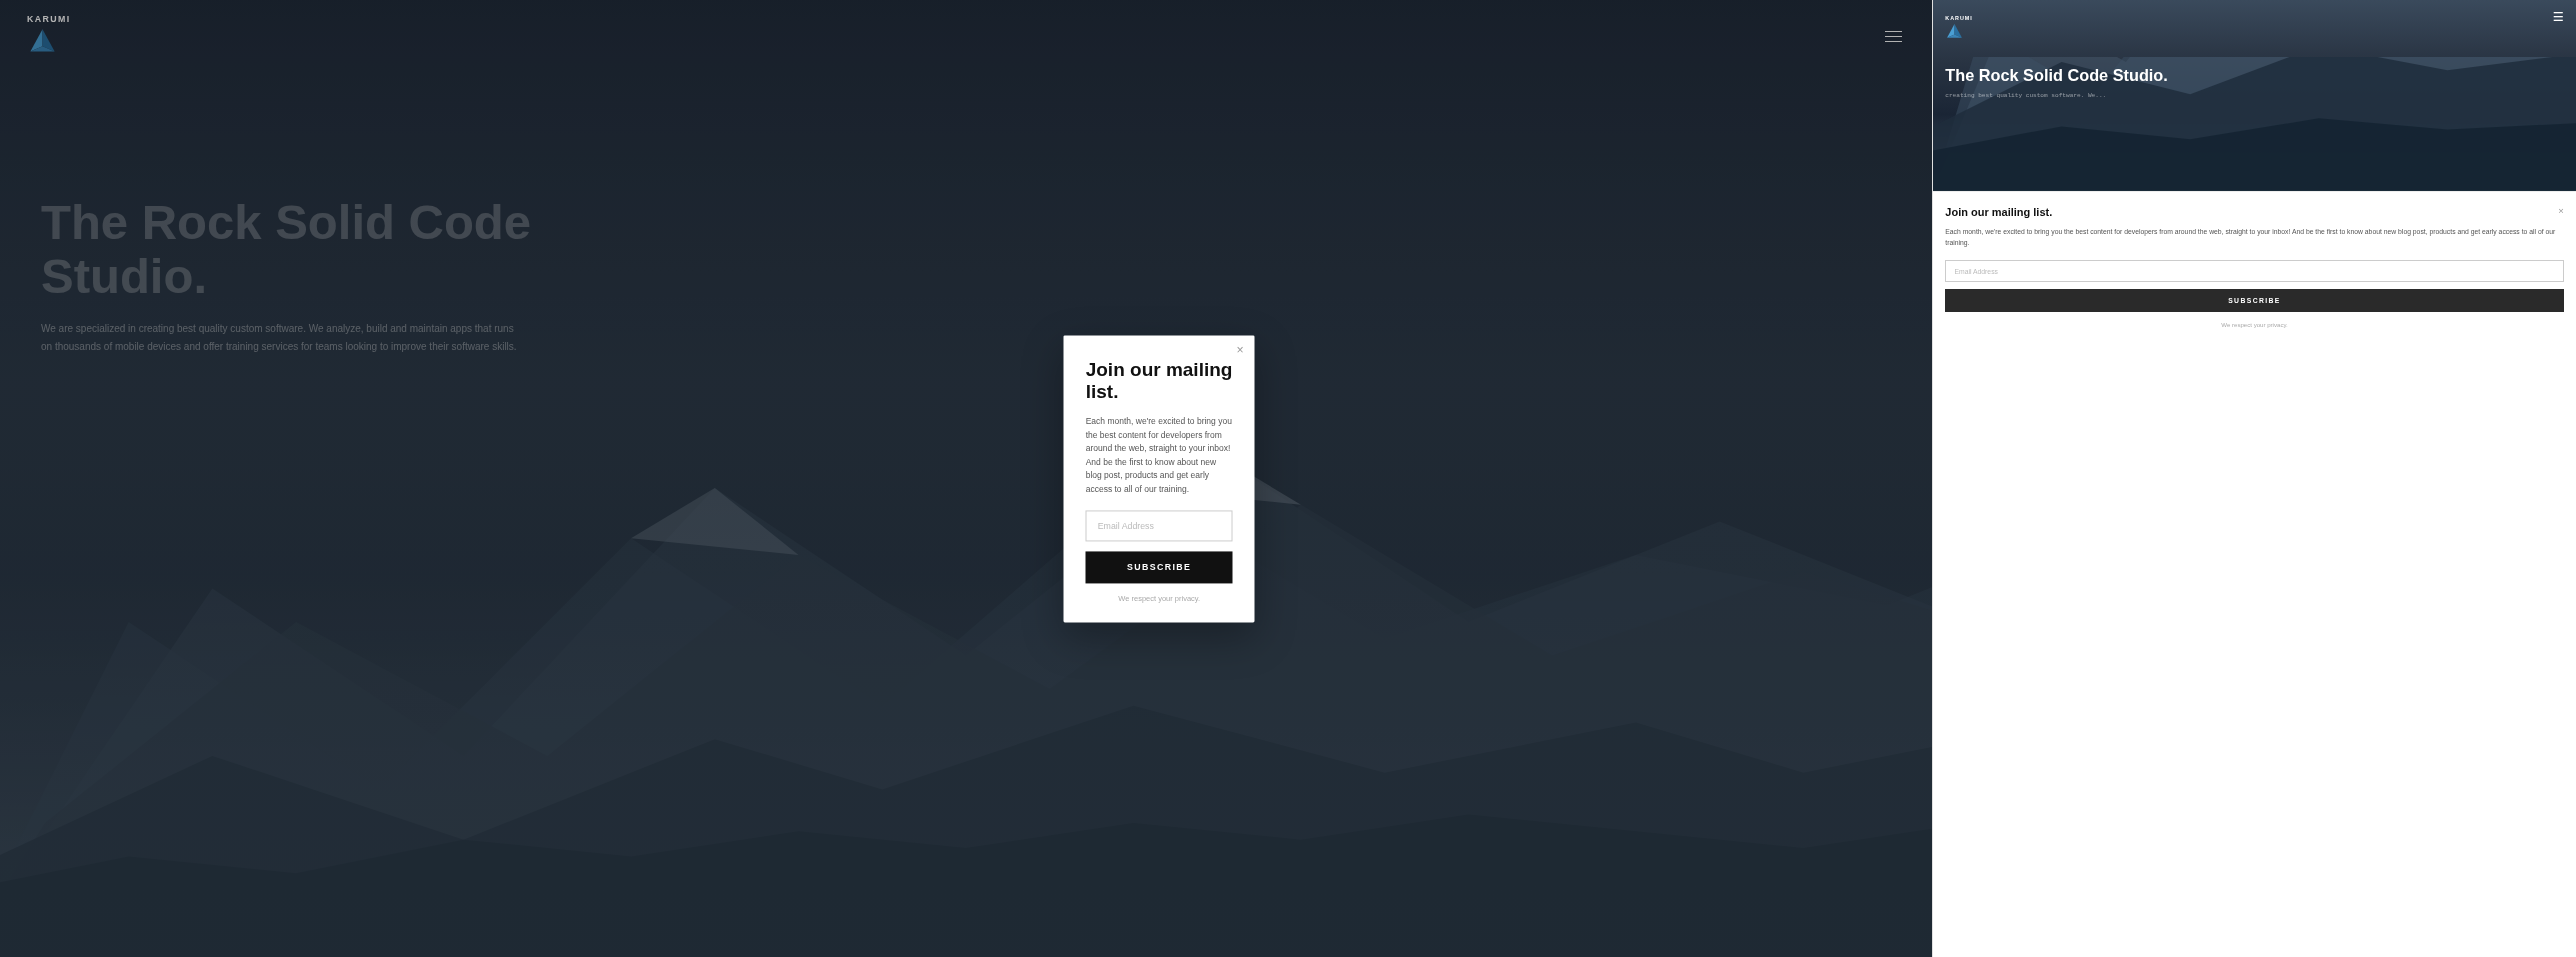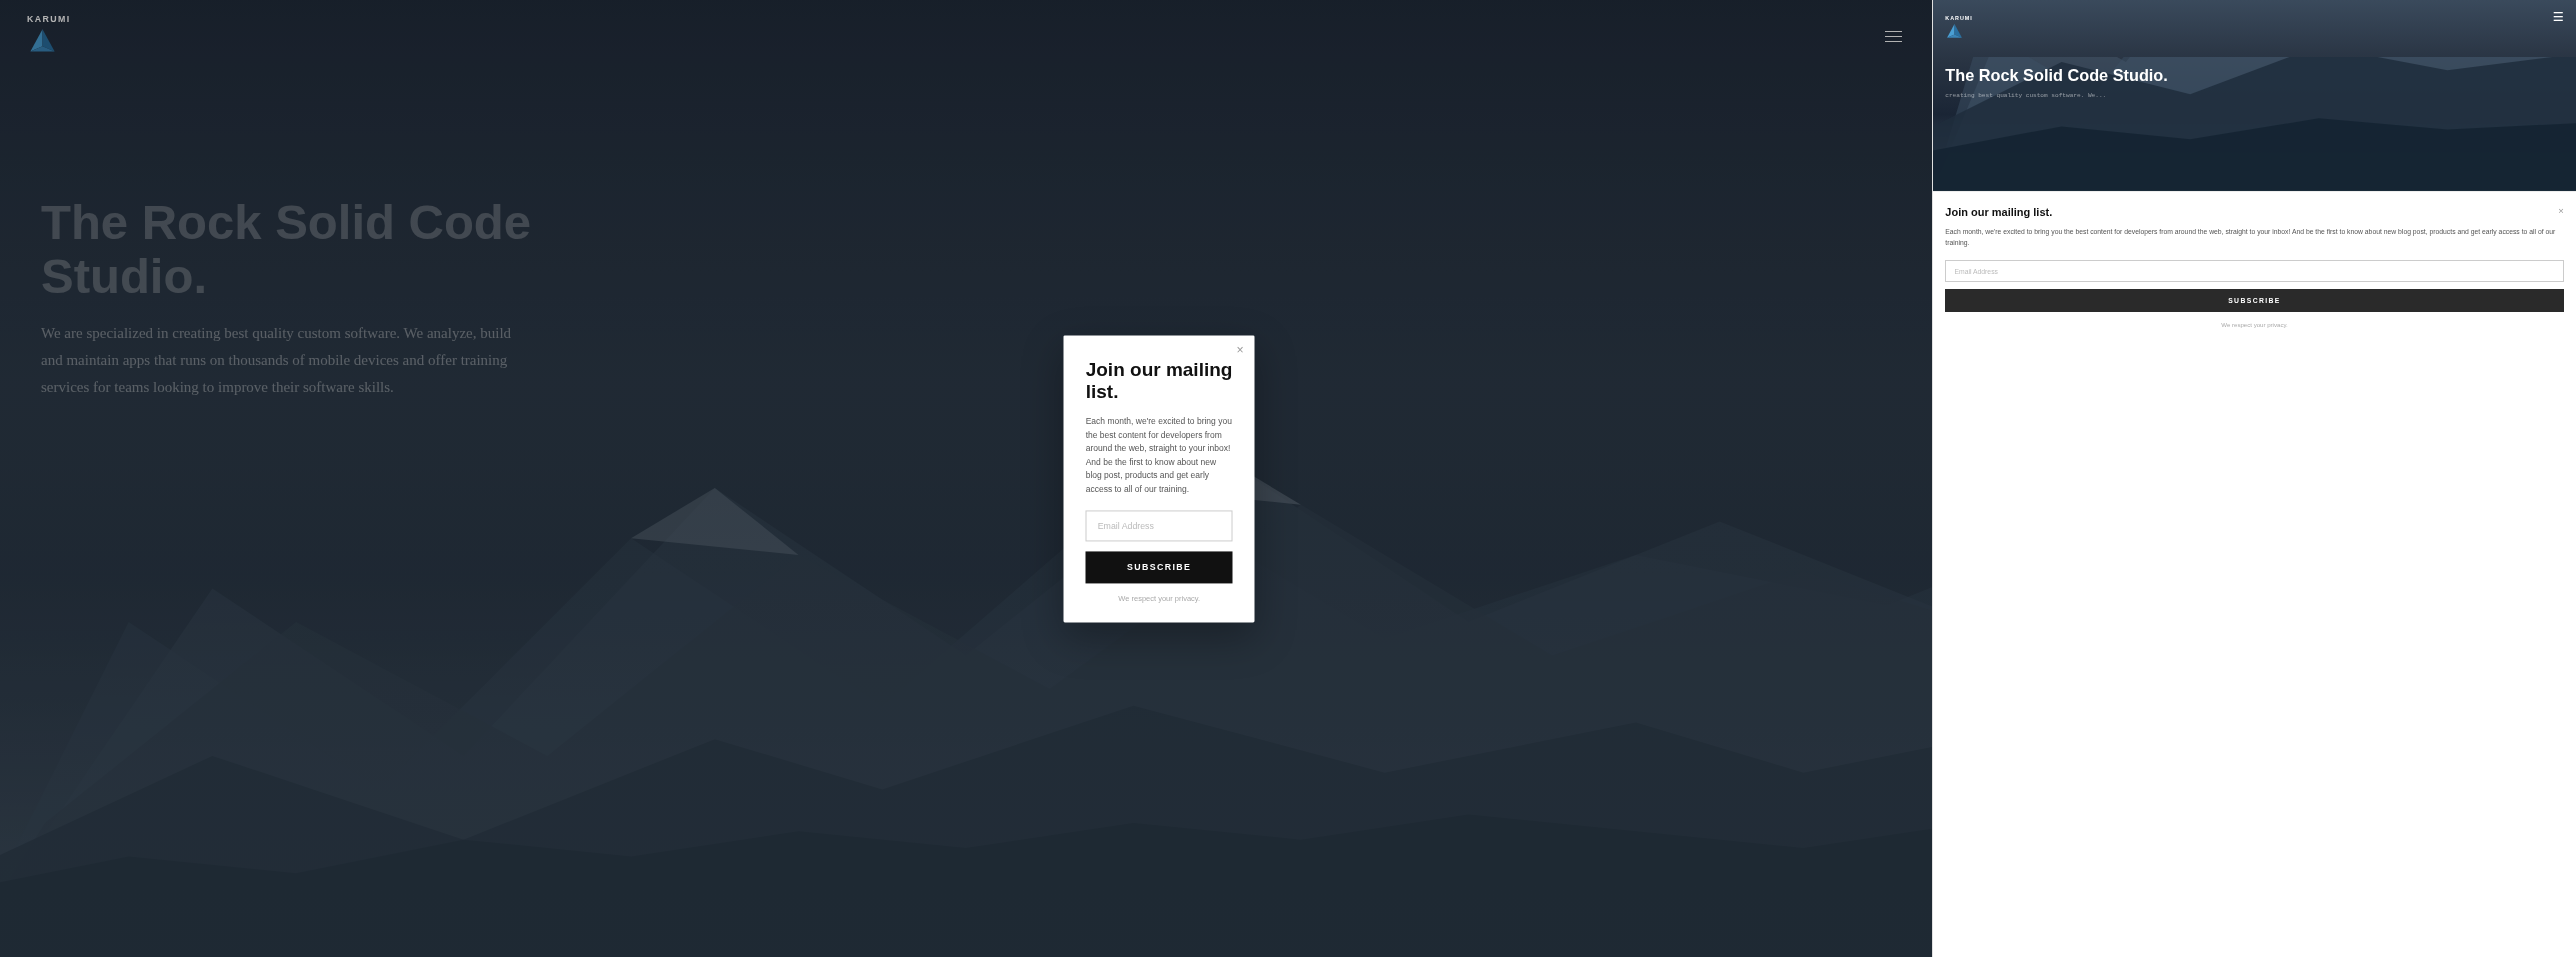--- a/index.html
+++ b/index.html
@@ -97,23 +97,23 @@
       font-size: 49px;
       font-weight: 900;
       color: rgba(255,255,255,0.25);
       line-height: 1.1;
       font-family: Arial, sans-serif;
       max-width: 613px;
     }
 
     .hero-subtitle {
       margin-top: 16.3px;
-      font-size: 15px;
+      font-size: 10px;
       color: rgba(255,255,255,0.4);
-      font-family: Liberation Serif, serif;
+      font-family: Liberation Sans, sans-serif;
       line-height: 1.8;
       max-width: 477px;
     }
 
     
     .modal-overlay {
       position: absolute;
       inset: 0;
       z-index: 20;
       background: rgba(0,0,0,0.3);

